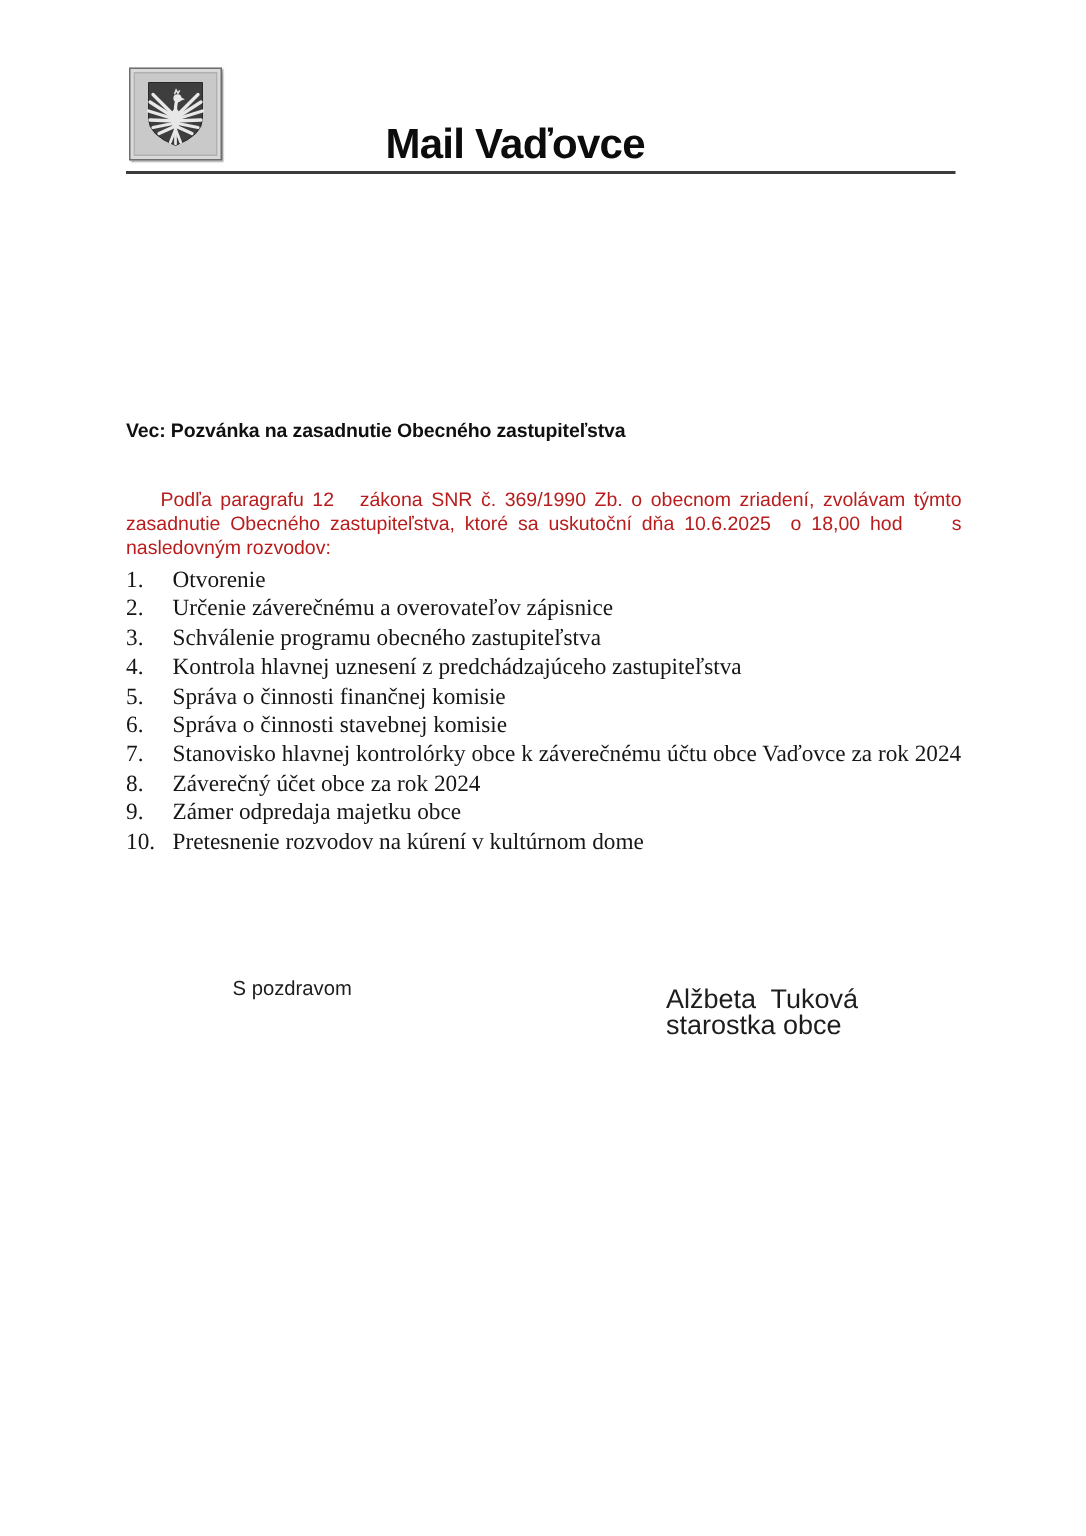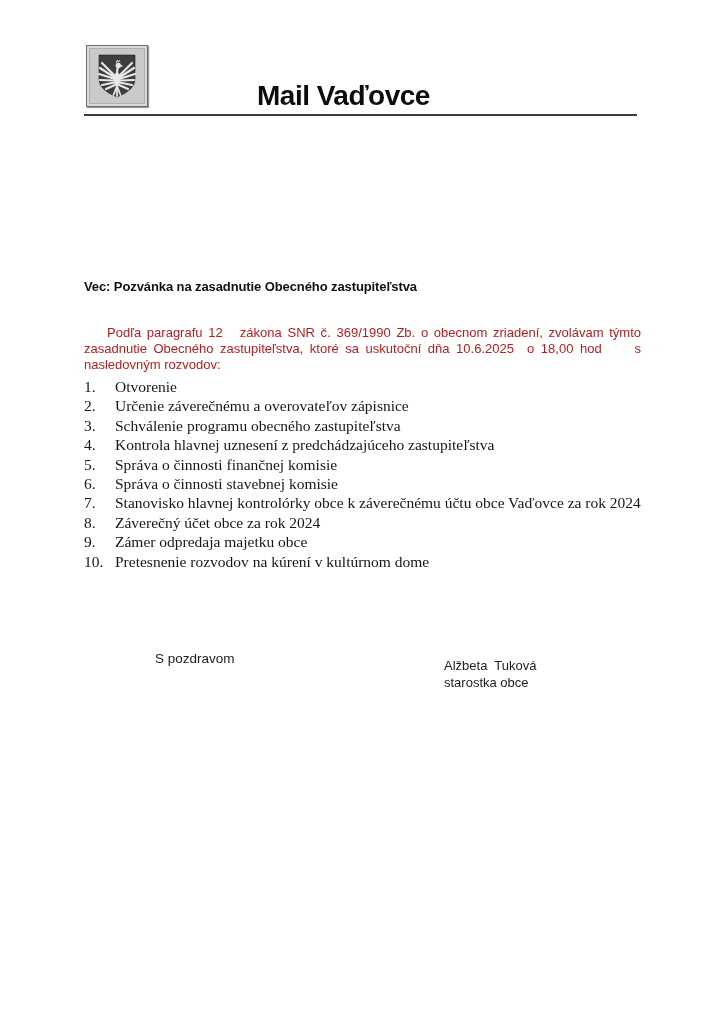--- a/index.html
+++ b/index.html
@@ -37,21 +37,21 @@
   
   .agenda{
     position:absolute;left:84px;top:377px;width:562px;
     font-family:"Liberation Serif",serif;font-size:15.5px;line-height:19.4px;color:#161616;
   }
   .agenda-row{display:flex;}
   .agenda-num{flex:0 0 31px;}
   .agenda-text{flex:1;}
   
   .salutation{position:absolute;left:143px;top:651px;font-size:13.5px;color:#1d1d1d;margin-left:12px;}
-  .signature{position:absolute;left:444px;top:658px;font-size:13px;line-height:16.5px;color:#1d1d1d;}
+  .signature{position:absolute;left:444px;top:658px;font-size:18px;line-height:16.5px;color:#1d1d1d;}
   .signature div{white-space:pre;}
 </style>
 </head>
 <body>
 
 <div class="page">
 
   <div class="emblem">
     <svg viewBox="0 0 56 56">
       <rect x="0" y="0" width="56" height="56" fill="#c9c9c9"></rect>

